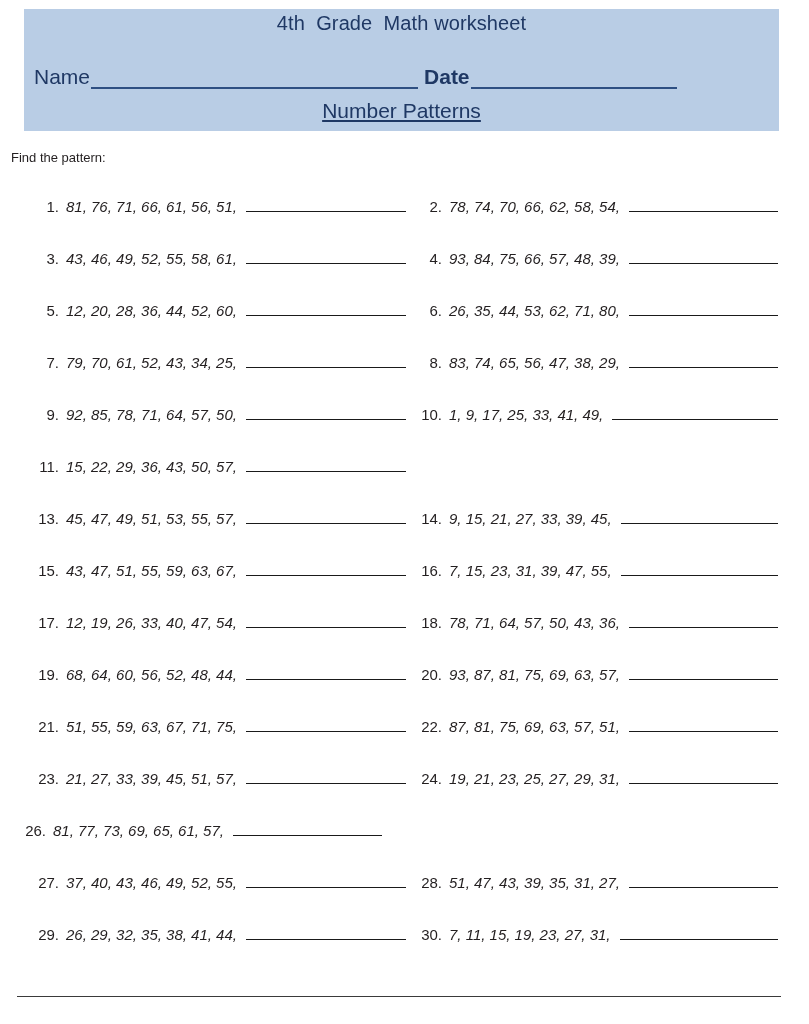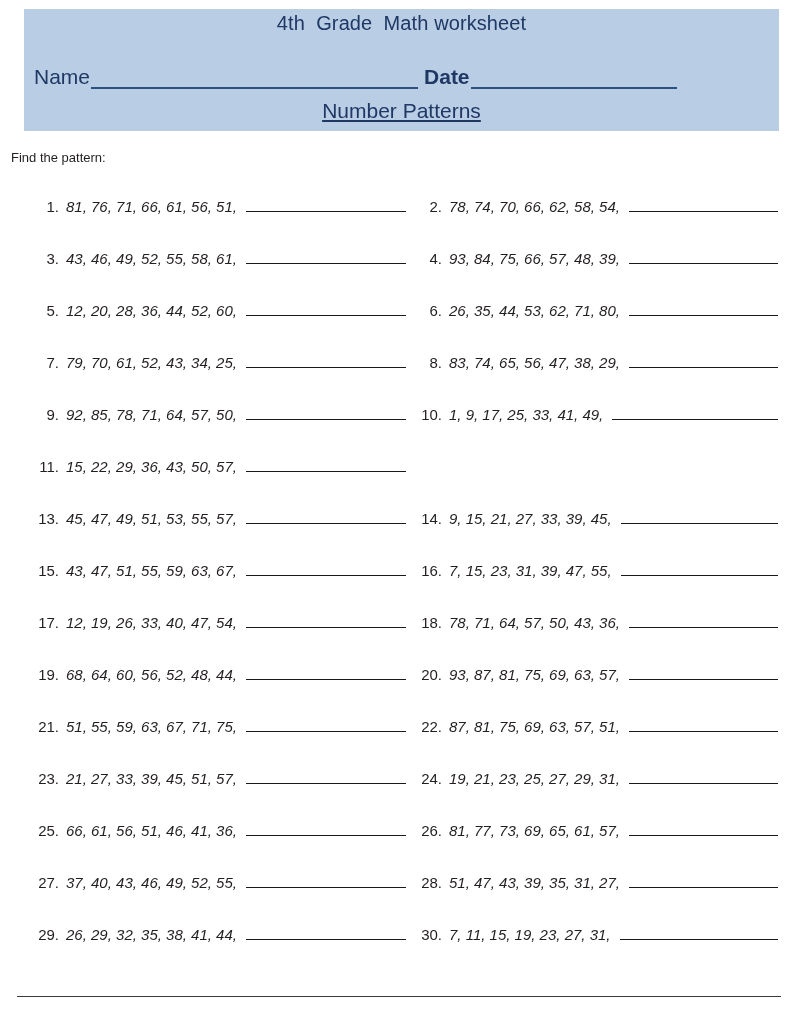--- a/index.html
+++ b/index.html
@@ -288,25 +288,20 @@
         <span class="problem-sequence">21, 27, 33, 39, 45, 51, 57,</span>
         <span class="answer-blank"></span>
       </div>
       <div class="problem right">
         <span class="problem-number">24.</span>
         <span class="problem-sequence">19, 21, 23, 25, 27, 29, 31,</span>
         <span class="answer-blank"></span>
       </div>
     </div>
     <div class="problem-row">
-      <div class="problem left">
-        <span class="problem-number">25.</span>
-        <span class="problem-sequence">66, 61, 56, 51, 46, 41, 36,</span>
-        <span class="answer-blank"></span>
-      </div>
       <div class="problem right">
         <span class="problem-number">26.</span>
         <span class="problem-sequence">81, 77, 73, 69, 65, 61, 57,</span>
         <span class="answer-blank"></span>
       </div>
     </div>
     <div class="problem-row">
       <div class="problem left">
         <span class="problem-number">27.</span>
         <span class="problem-sequence">37, 40, 43, 46, 49, 52, 55,</span>

